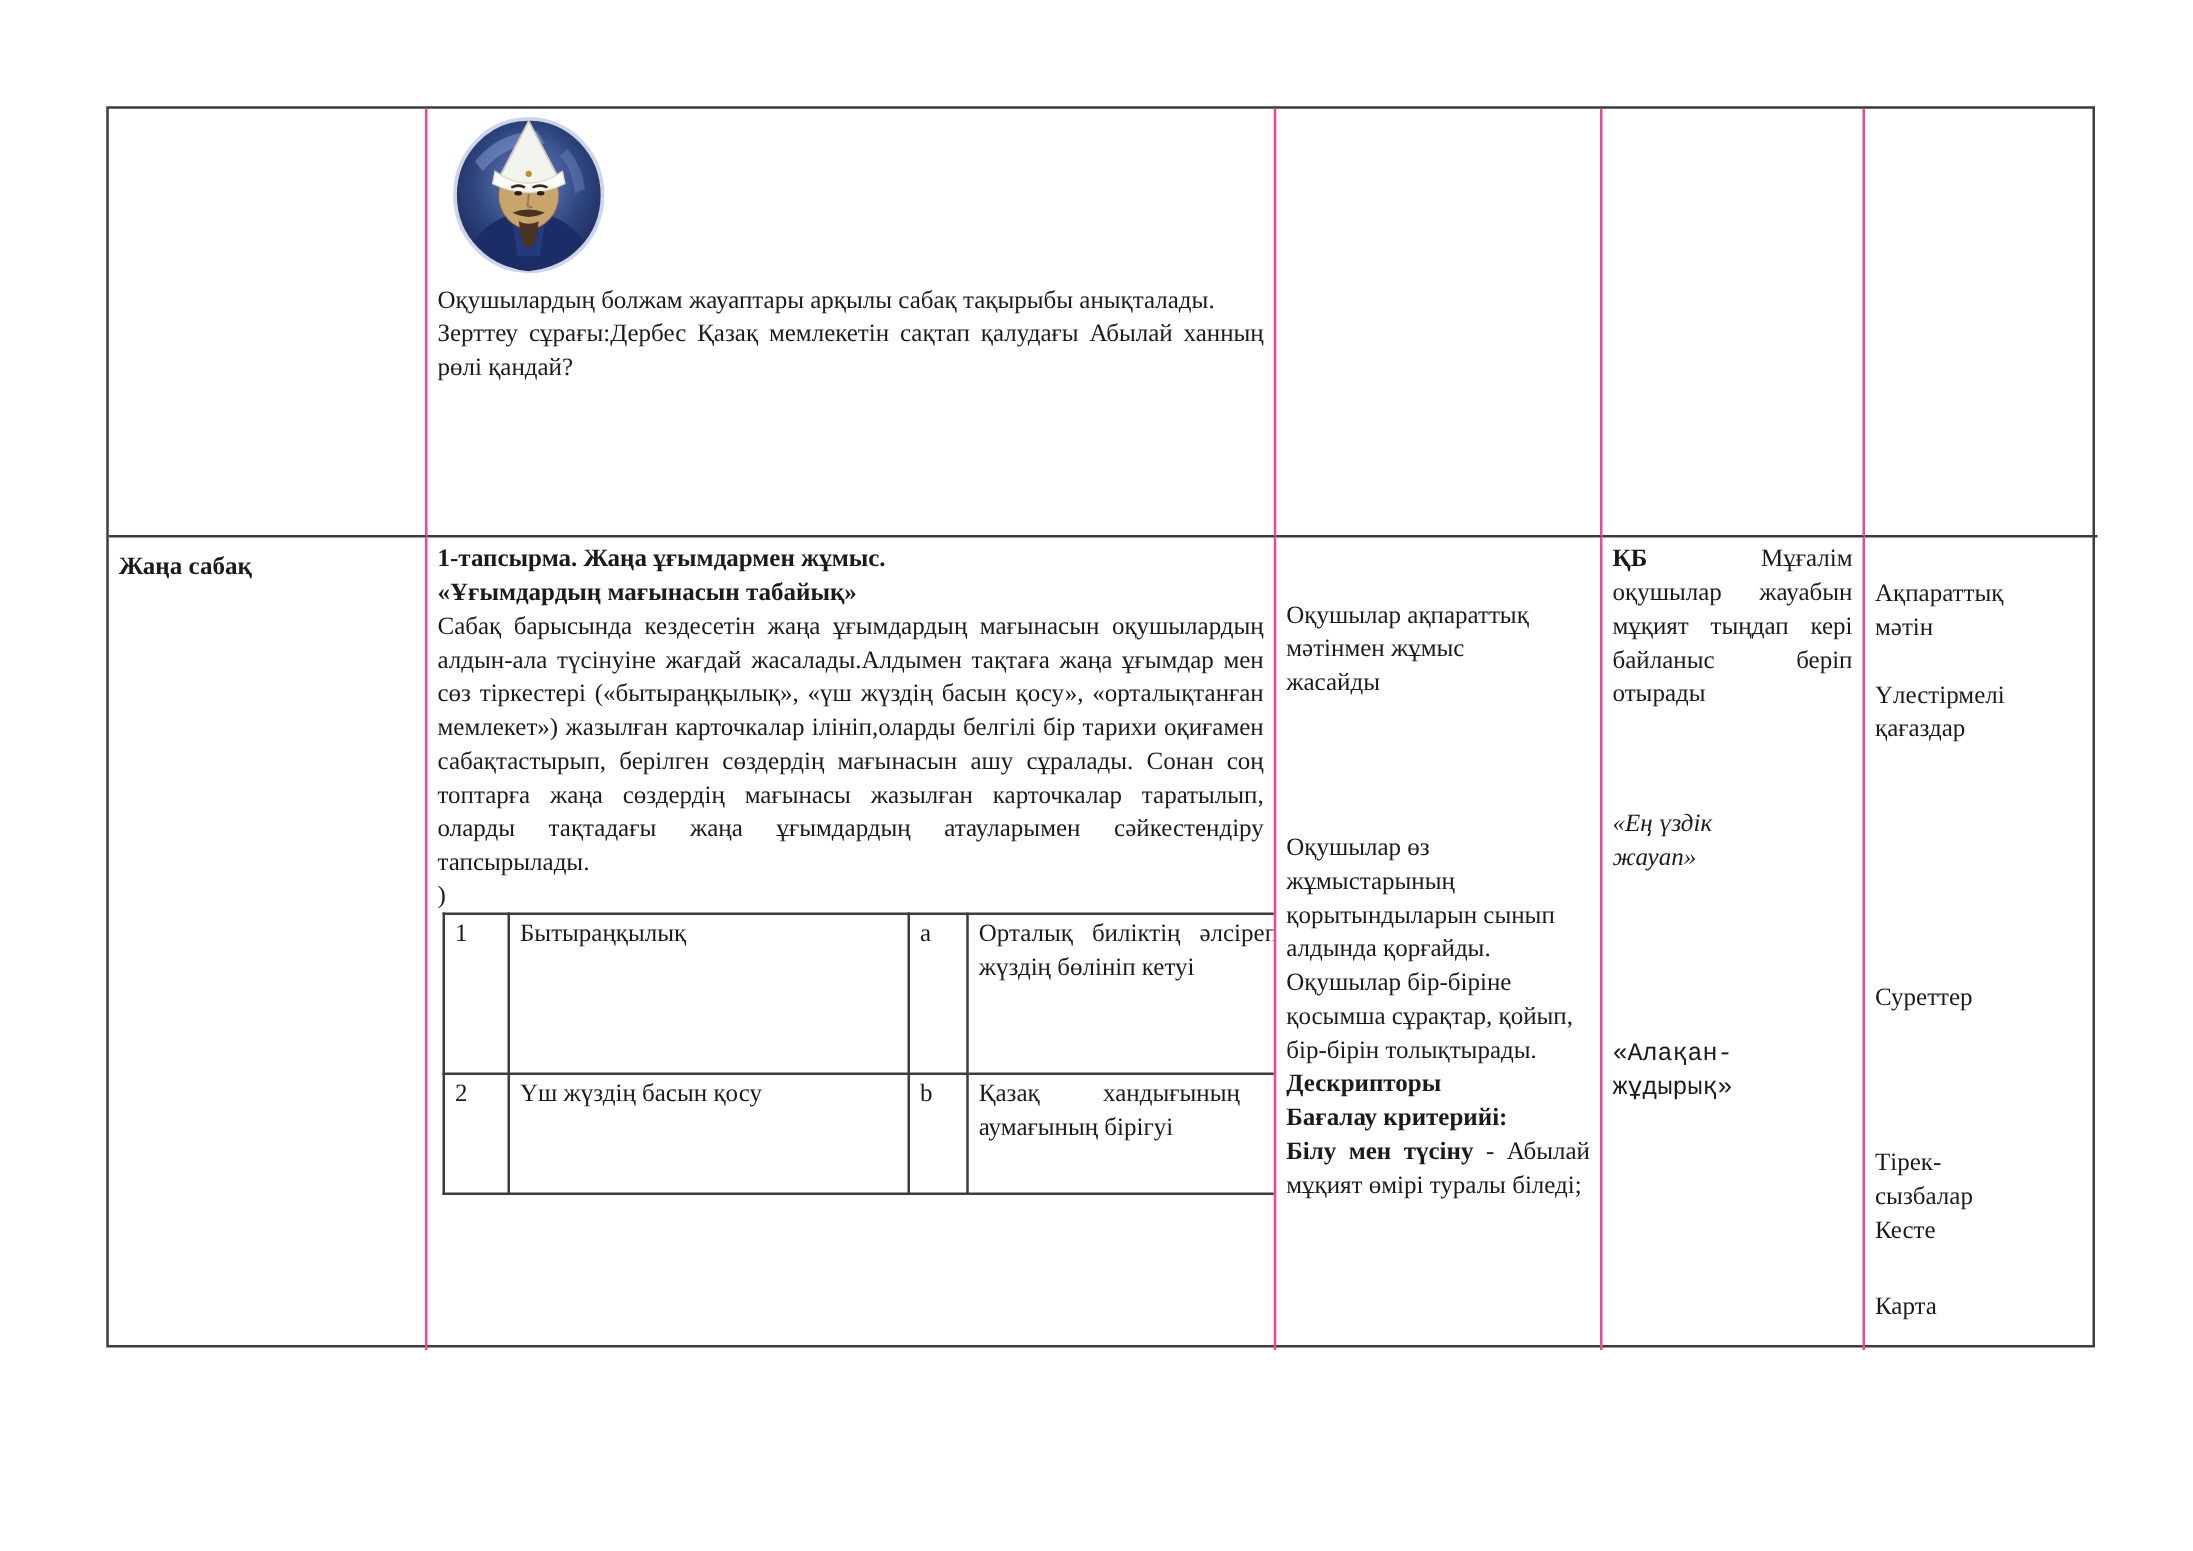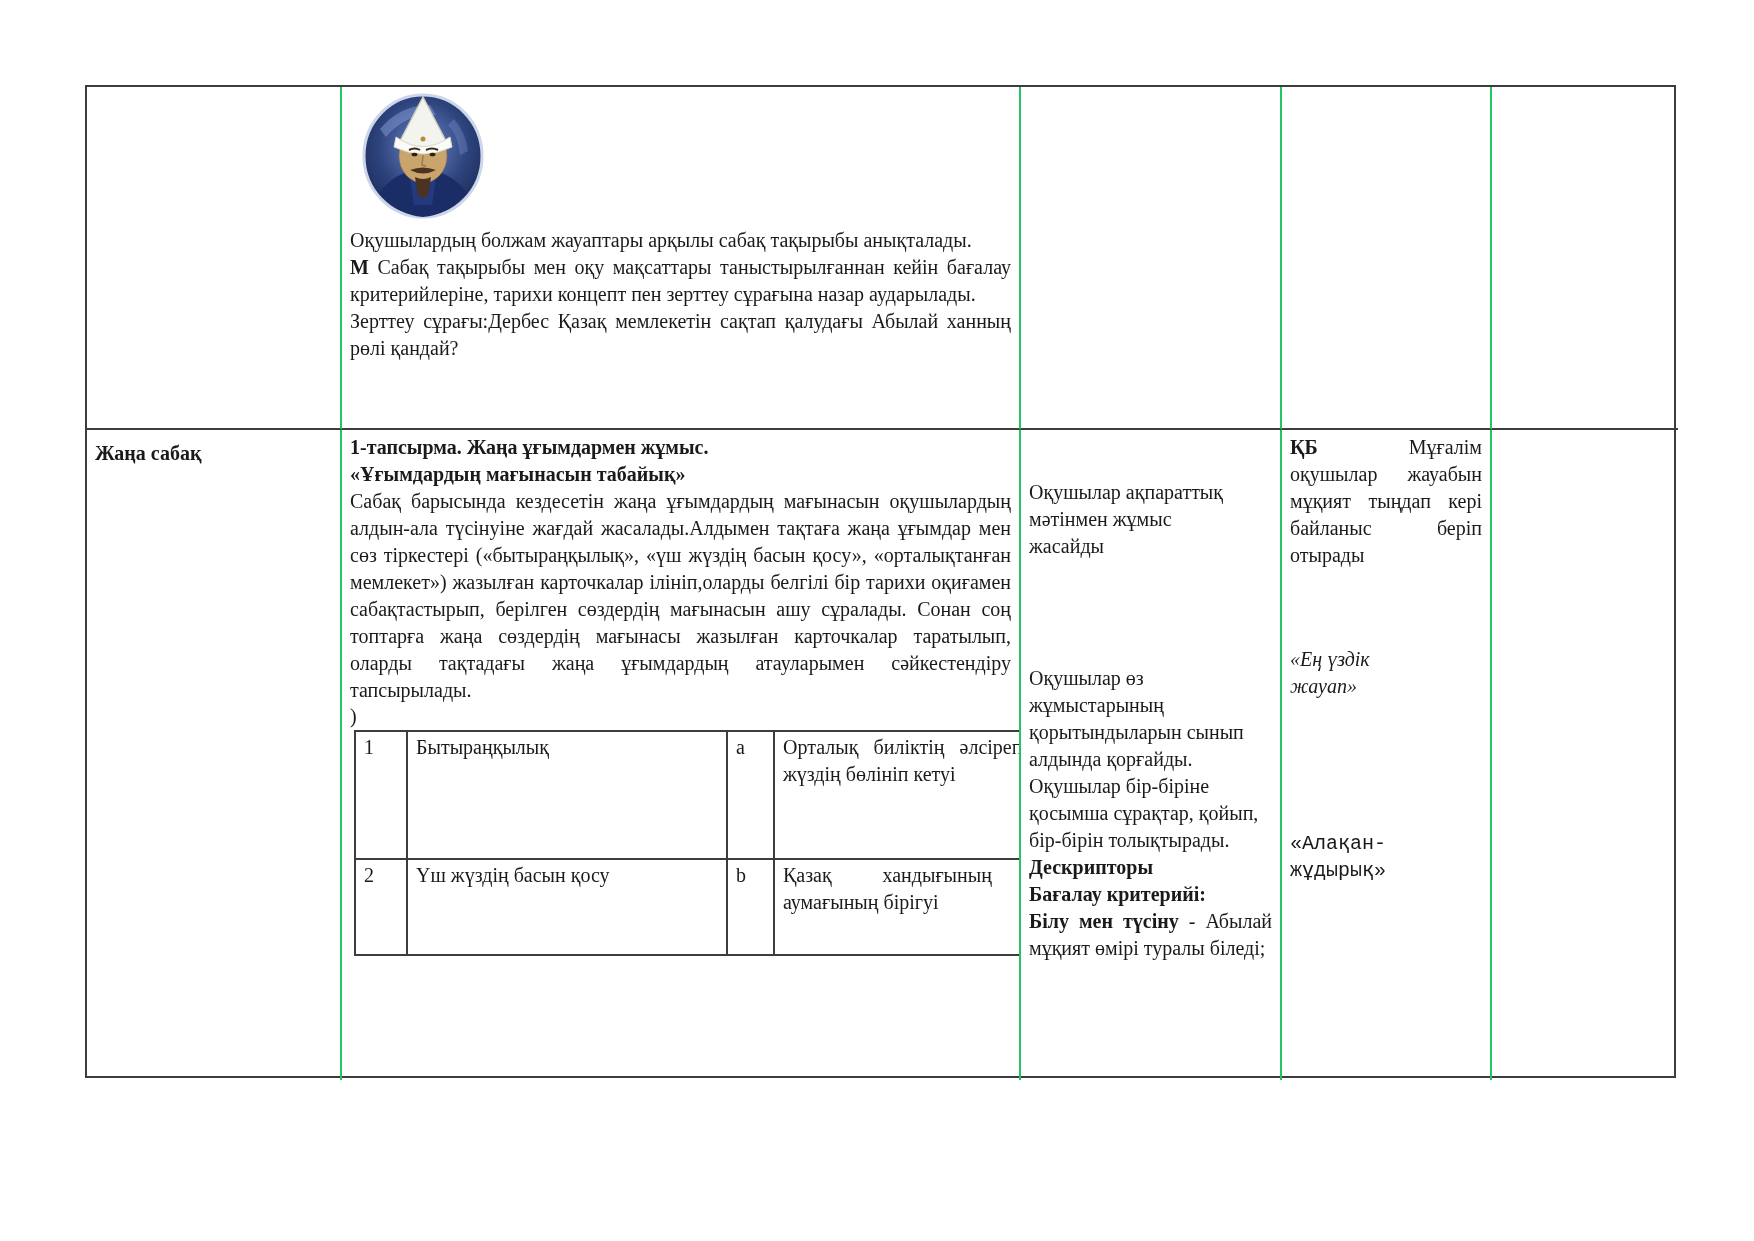--- a/index.html
+++ b/index.html
@@ -9,21 +9,21 @@
     font-size:20px;line-height:27px;
   }
   .doc-table{
     position:absolute;left:85px;top:85px;width:1591px;height:993px;
     display:grid;box-sizing:border-box;
     grid-template-columns:255px 679px 261px 210px 186px;
     grid-template-rows:343px 650px;
     border:2px solid #3d3d3d;background:#ffffff;
   }
   .cell{
-    box-sizing:border-box;border-right:2px solid #22c55e;border-bottom:2px solid #3d3d3d;
+    box-sizing:border-box;border-right:2px solid #ec4899;border-bottom:2px solid #3d3d3d;
     padding:4px 8px;overflow:hidden;
   }
   .cell.lastcol{border-right:none;}
   .cell.lastrow{border-bottom:none;}
   .jtf{text-align:justify;}
   .b{font-weight:bold;}
   .portrait-wrap{margin:2px 0 8px 12px;width:122px;height:126px;}
   .paren-line{line-height:24px;}
   table.match{
     border-collapse:collapse;margin:2px 0 0 4px;table-layout:fixed;width:652px;
@@ -87,23 +87,20 @@
         <ellipse cx="70.5" cy="61.5" rx="3" ry="1.8" fill="#2c1e10"></ellipse>
         <path d="M61,62 L60,72 L64,73" stroke="#9a7a45" stroke-width="1.5" fill="none"></path>
         <path d="M48,77 Q61,72 74,77 Q61,84 48,77 Z" fill="#4a3320"></path>
         <path d="M53,84 Q61,88 69,84 L66,102 Q61,108 56,102 Z" fill="#4a3320"></path>
       </svg>
     </div>
     <div class="jtf">
       <span>Оқушылардың болжам жауаптары арқылы сабақ тақырыбы анықталады.</span>
     </div>
     <div class="jtf">
-      <span class="b">М</span><span> Сабақ тақырыбы мен оқу мақсаттары таныстырылғаннан кейін бағалау критерийлеріне, тарихи концепт пен зерттеу сұрағына назар аударылады.</span>
-    </div>
-    <div class="jtf">
       <span>Зерттеу сұрағы:Дербес Қазақ мемлекетін сақтап қалудағы Абылай ханның рөлі қандай?</span>
     </div>
   </div>
 
   <div class="cell"></div>
   <div class="cell"></div>
   <div class="cell lastcol"></div>
 
   <div class="cell lastrow">
     <div class="b stage-label">Жаңа сабақ</div>
@@ -145,14 +142,22 @@
   </div>
 
   <div class="cell lastrow">
     <div class="jtf">
       <span class="b">ҚБ</span><span> Мұғалім оқушылар жауабын мұқият тыңдап кері байланыс беріп отырады</span>
     </div>
     <div class="as-p2">«Ең үздік жауап»</div>
     <div class="as-p3">«Алақан-жұдырық»</div>
   </div>
 
+  <div class="cell lastrow lastcol">
+    <div class="res res-0">Ақпараттық мәтін</div>
+    <div class="res res-1">Үлестірмелі қағаздар</div>
+    <div class="res res-2">Суреттер</div>
+    <div class="res res-3">Тірек-сызбалар</div>
+    <div class="res res-4">Кесте</div>
+    <div class="res res-5">Карта</div>
+  </div>
 
 </div>
 
 </body></html>

